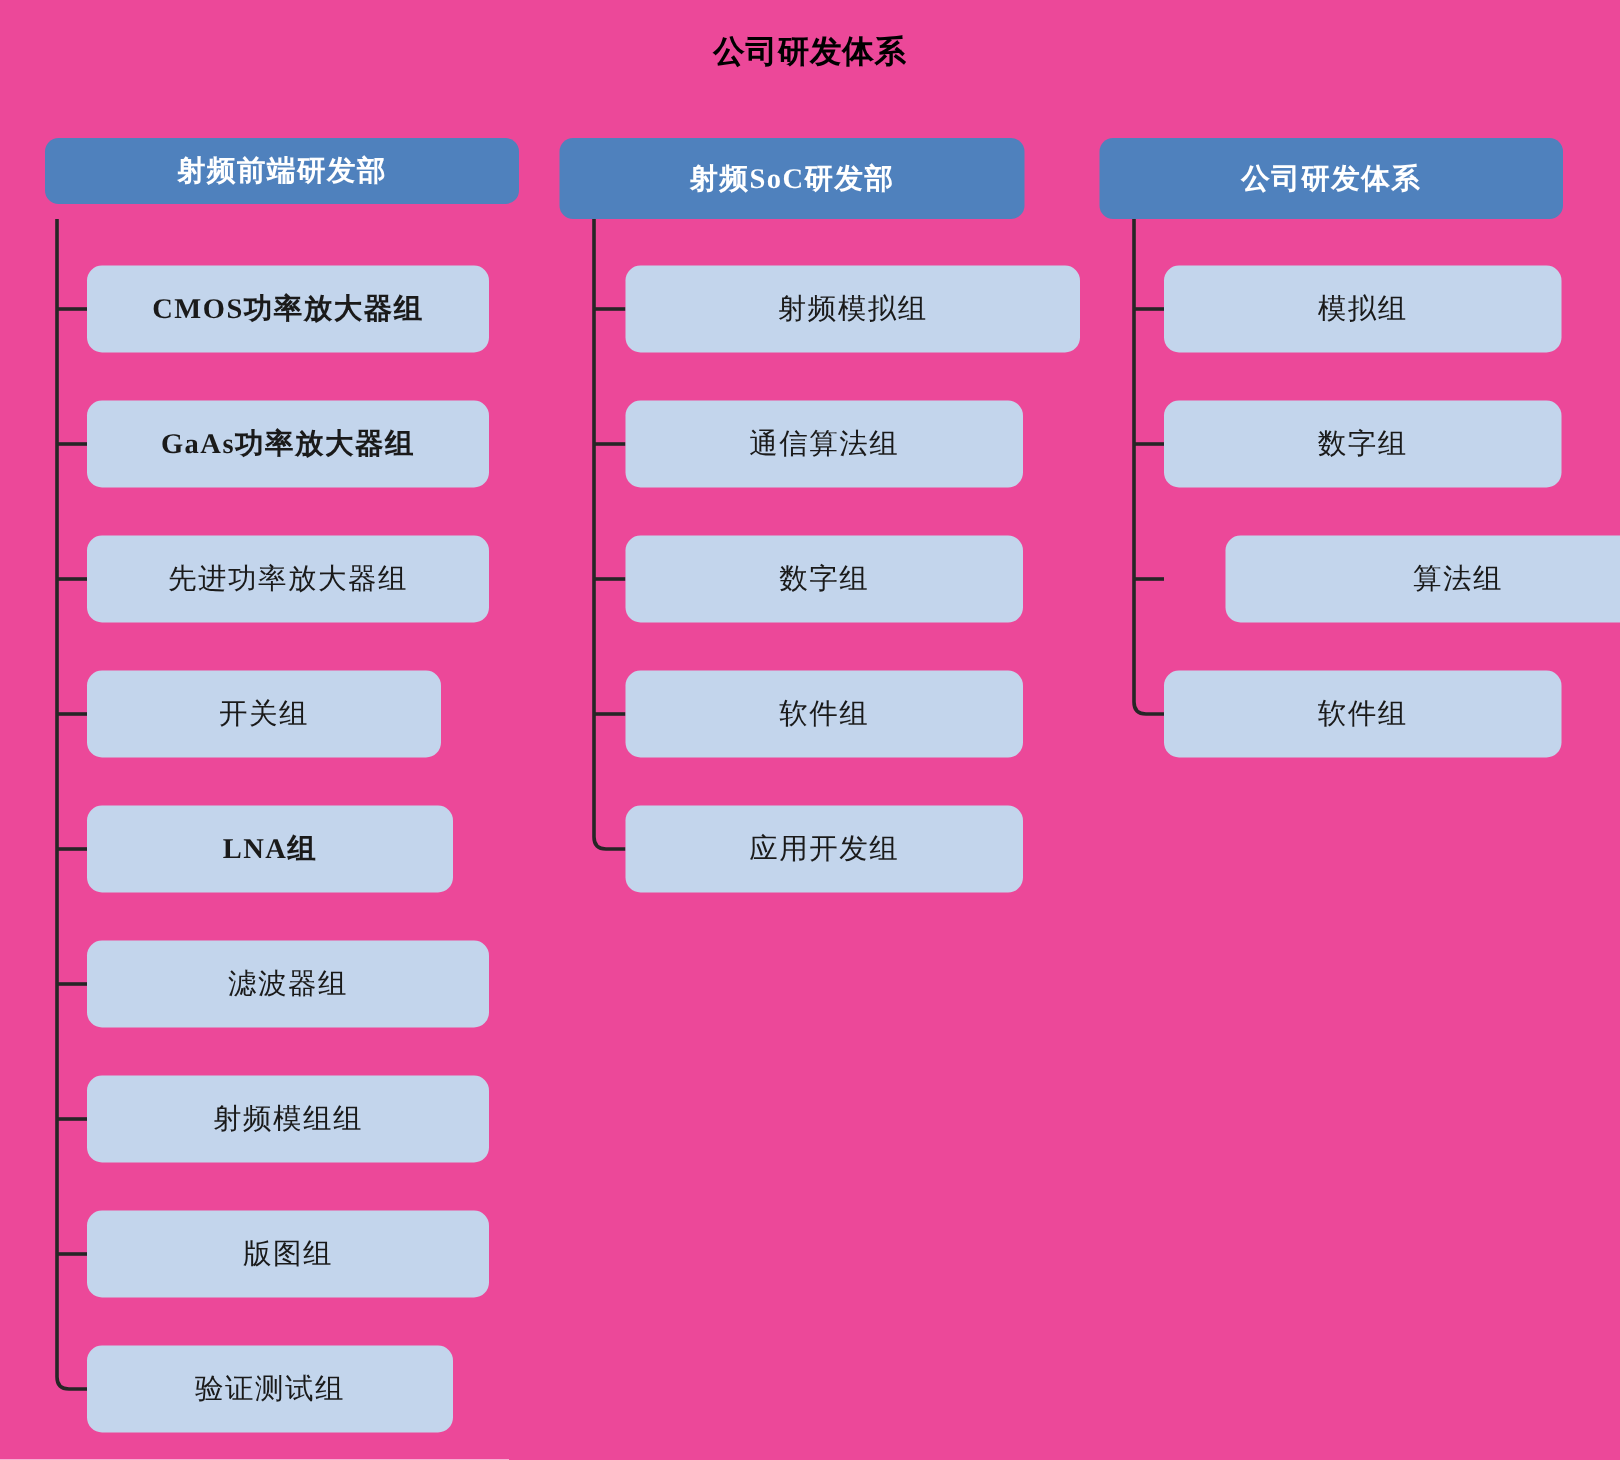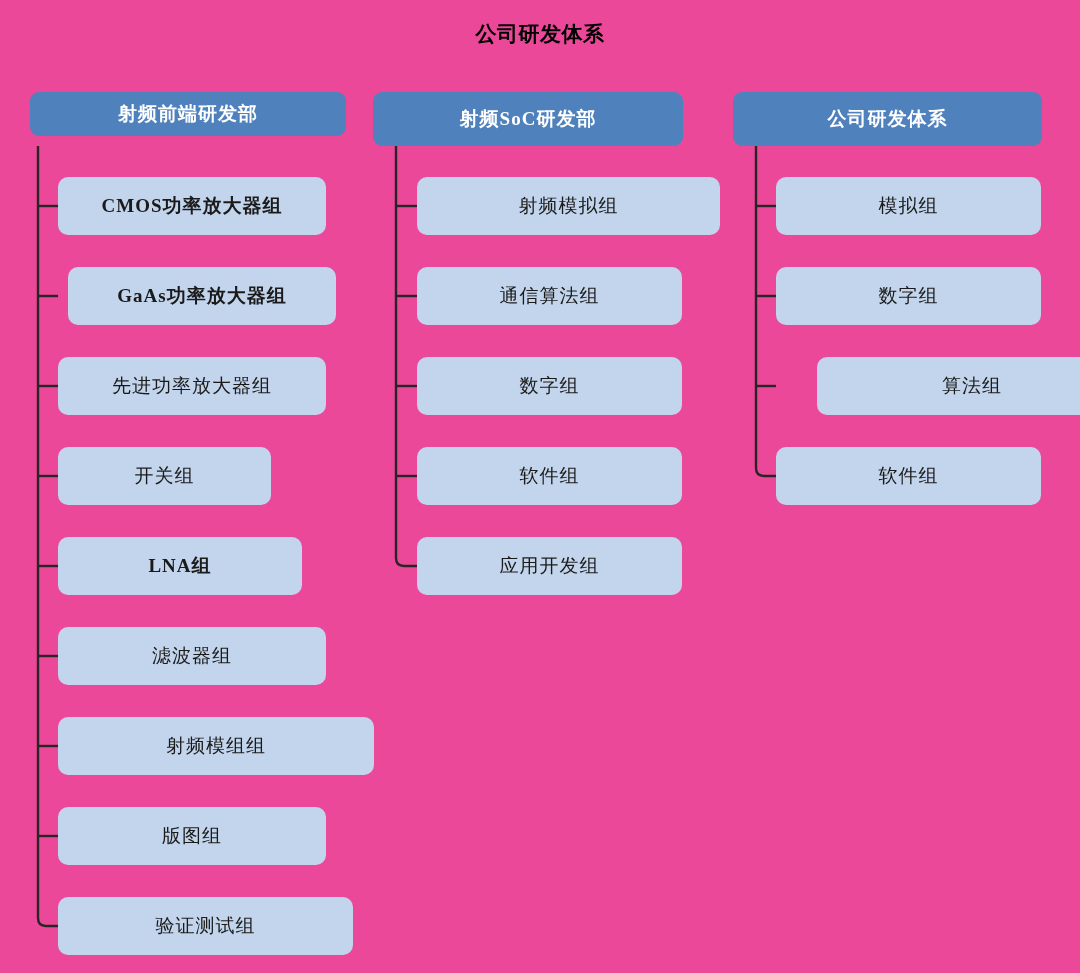--- a/index.html
+++ b/index.html
@@ -93,28 +93,28 @@
       <line x1="396" y1="476" x2="417" y2="476" stroke="#262626" stroke-width="2.4"></line>
       <path d="M 756 146 L 756 468 Q 756 476 764 476 L 776 476" fill="none" stroke="#262626" stroke-width="2.4"></path>
       <line x1="756" y1="206" x2="776" y2="206" stroke="#262626" stroke-width="2.4"></line>
       <line x1="756" y1="296" x2="776" y2="296" stroke="#262626" stroke-width="2.4"></line>
       <line x1="756" y1="386" x2="776" y2="386" stroke="#262626" stroke-width="2.4"></line>
     </svg>
 
   <div id="nodes-layer">
       <div class="dept-header" style="left: 30px; top: 92px; width: 316px; height: 44px;">射频前端研发部</div>
       <div class="team-node bold-label" style="left: 58px; top: 177px; width: 268px; height: 58px;">CMOS功率放大器组</div>
-      <div class="team-node bold-label" style="left: 68px; top: 267px; width: 268px; height: 58px;">GaAs功率放大器组</div>
+      <div class="team-node bold-label" style="left: 58px; top: 267px; width: 268px; height: 58px;">GaAs功率放大器组</div>
       <div class="team-node" style="left: 58px; top: 357px; width: 268px; height: 58px;">先进功率放大器组</div>
-      <div class="team-node" style="left: 58px; top: 447px; width: 213px; height: 58px;">开关组</div>
+      <div class="team-node" style="left: 58px; top: 447px; width: 236px; height: 58px;">开关组</div>
       <div class="team-node bold-label" style="left: 58px; top: 537px; width: 244px; height: 58px;">LNA组</div>
       <div class="team-node" style="left: 58px; top: 627px; width: 268px; height: 58px;">滤波器组</div>
-      <div class="team-node" style="left: 58px; top: 717px; width: 316px; height: 58px; border-radius: 10px;">射频模组组</div>
+      <div class="team-node" style="left: 58px; top: 717px; width: 268px; height: 58px; border-radius: 10px;">射频模组组</div>
       <div class="team-node" style="left: 58px; top: 807px; width: 268px; height: 58px;">版图组</div>
-      <div class="team-node" style="left: 58px; top: 897px; width: 295px; height: 58px;">验证测试组</div>
+      <div class="team-node" style="left: 58px; top: 897px; width: 244px; height: 58px;">验证测试组</div>
       <div class="dept-header" style="left: 373px; top: 92px; width: 310px; height: 54px;">射频SoC研发部</div>
       <div class="team-node" style="left: 417px; top: 177px; width: 303px; height: 58px;">射频模拟组</div>
       <div class="team-node" style="left: 417px; top: 267px; width: 265px; height: 58px;">通信算法组</div>
       <div class="team-node" style="left: 417px; top: 357px; width: 265px; height: 58px;">数字组</div>
       <div class="team-node" style="left: 417px; top: 447px; width: 265px; height: 58px;">软件组</div>
       <div class="team-node" style="left: 417px; top: 537px; width: 265px; height: 58px;">应用开发组</div>
       <div class="dept-header" style="left: 733px; top: 92px; width: 309px; height: 54px;">公司研发体系</div>
       <div class="team-node" style="left: 776px; top: 177px; width: 265px; height: 58px;">模拟组</div>
       <div class="team-node" style="left: 776px; top: 267px; width: 265px; height: 58px;">数字组</div>
       <div class="team-node" style="left: 776px; top: 357px; width: 310px; height: 58px; margin-left: 41px;">算法组</div>

